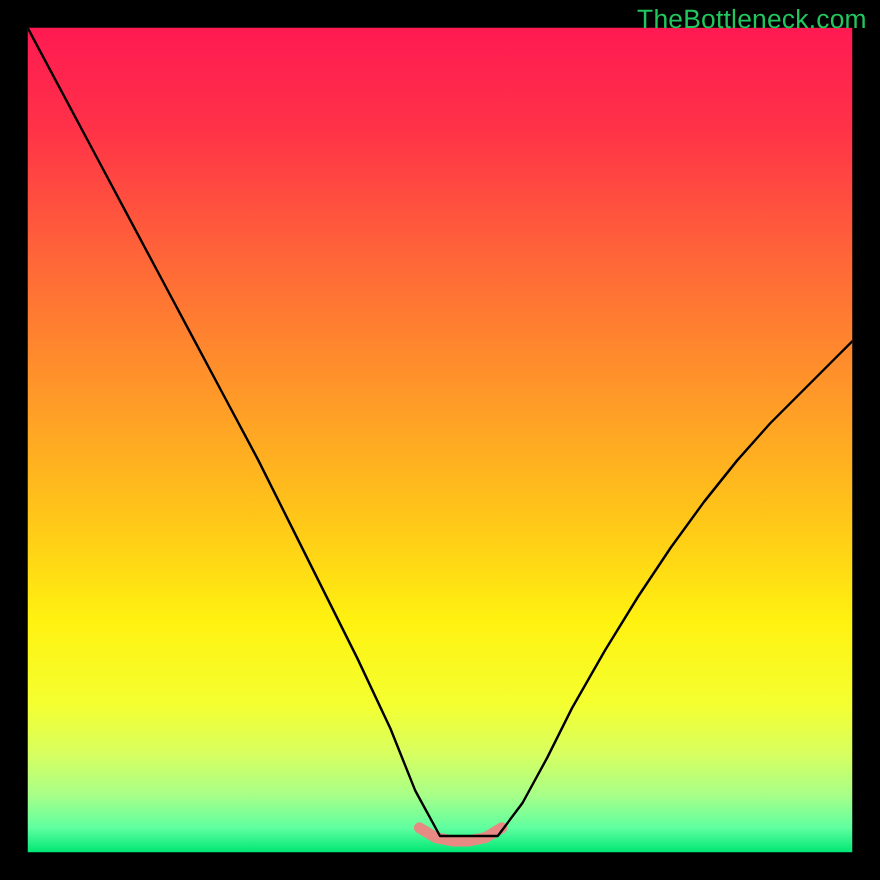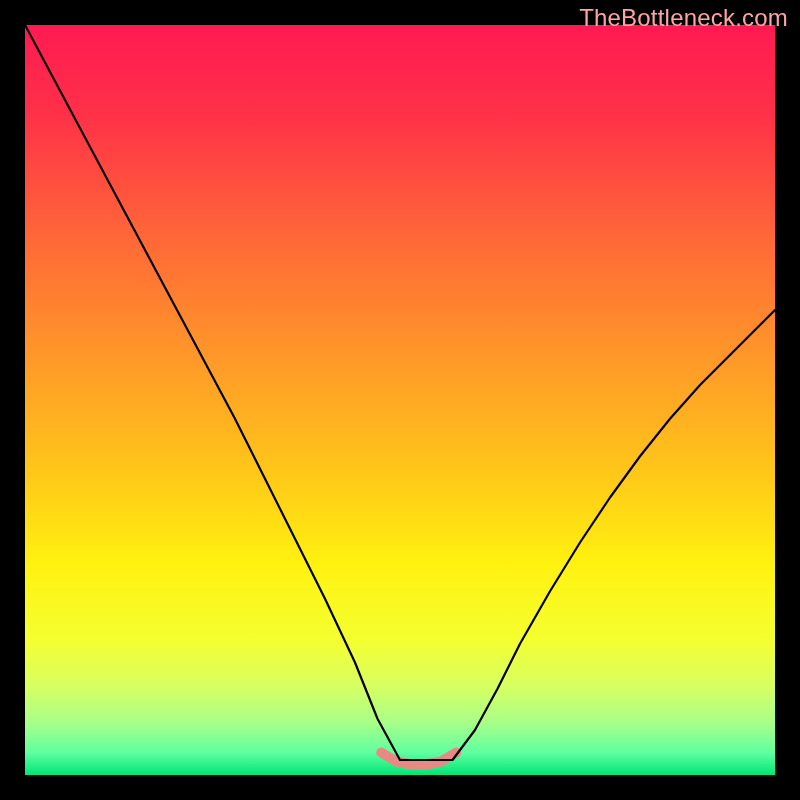--- a/index.html
+++ b/index.html
@@ -14,21 +14,21 @@
   .frame {
     position: relative;
     width: 800px;
     height: 800px;
     background: #000;
   }
   .watermark {
     position: absolute;
     top: 4px;
     right: 12px;
-    color: #fca5a5;
+    color: #22c55e;
     font-size: 24px;
     font-weight: 400;
     letter-spacing: 0.2px;
     z-index: 5;
   }
   .plot-wrap {
     position: absolute;
     left: 25px;
     top: 25px;
     width: 750px;

